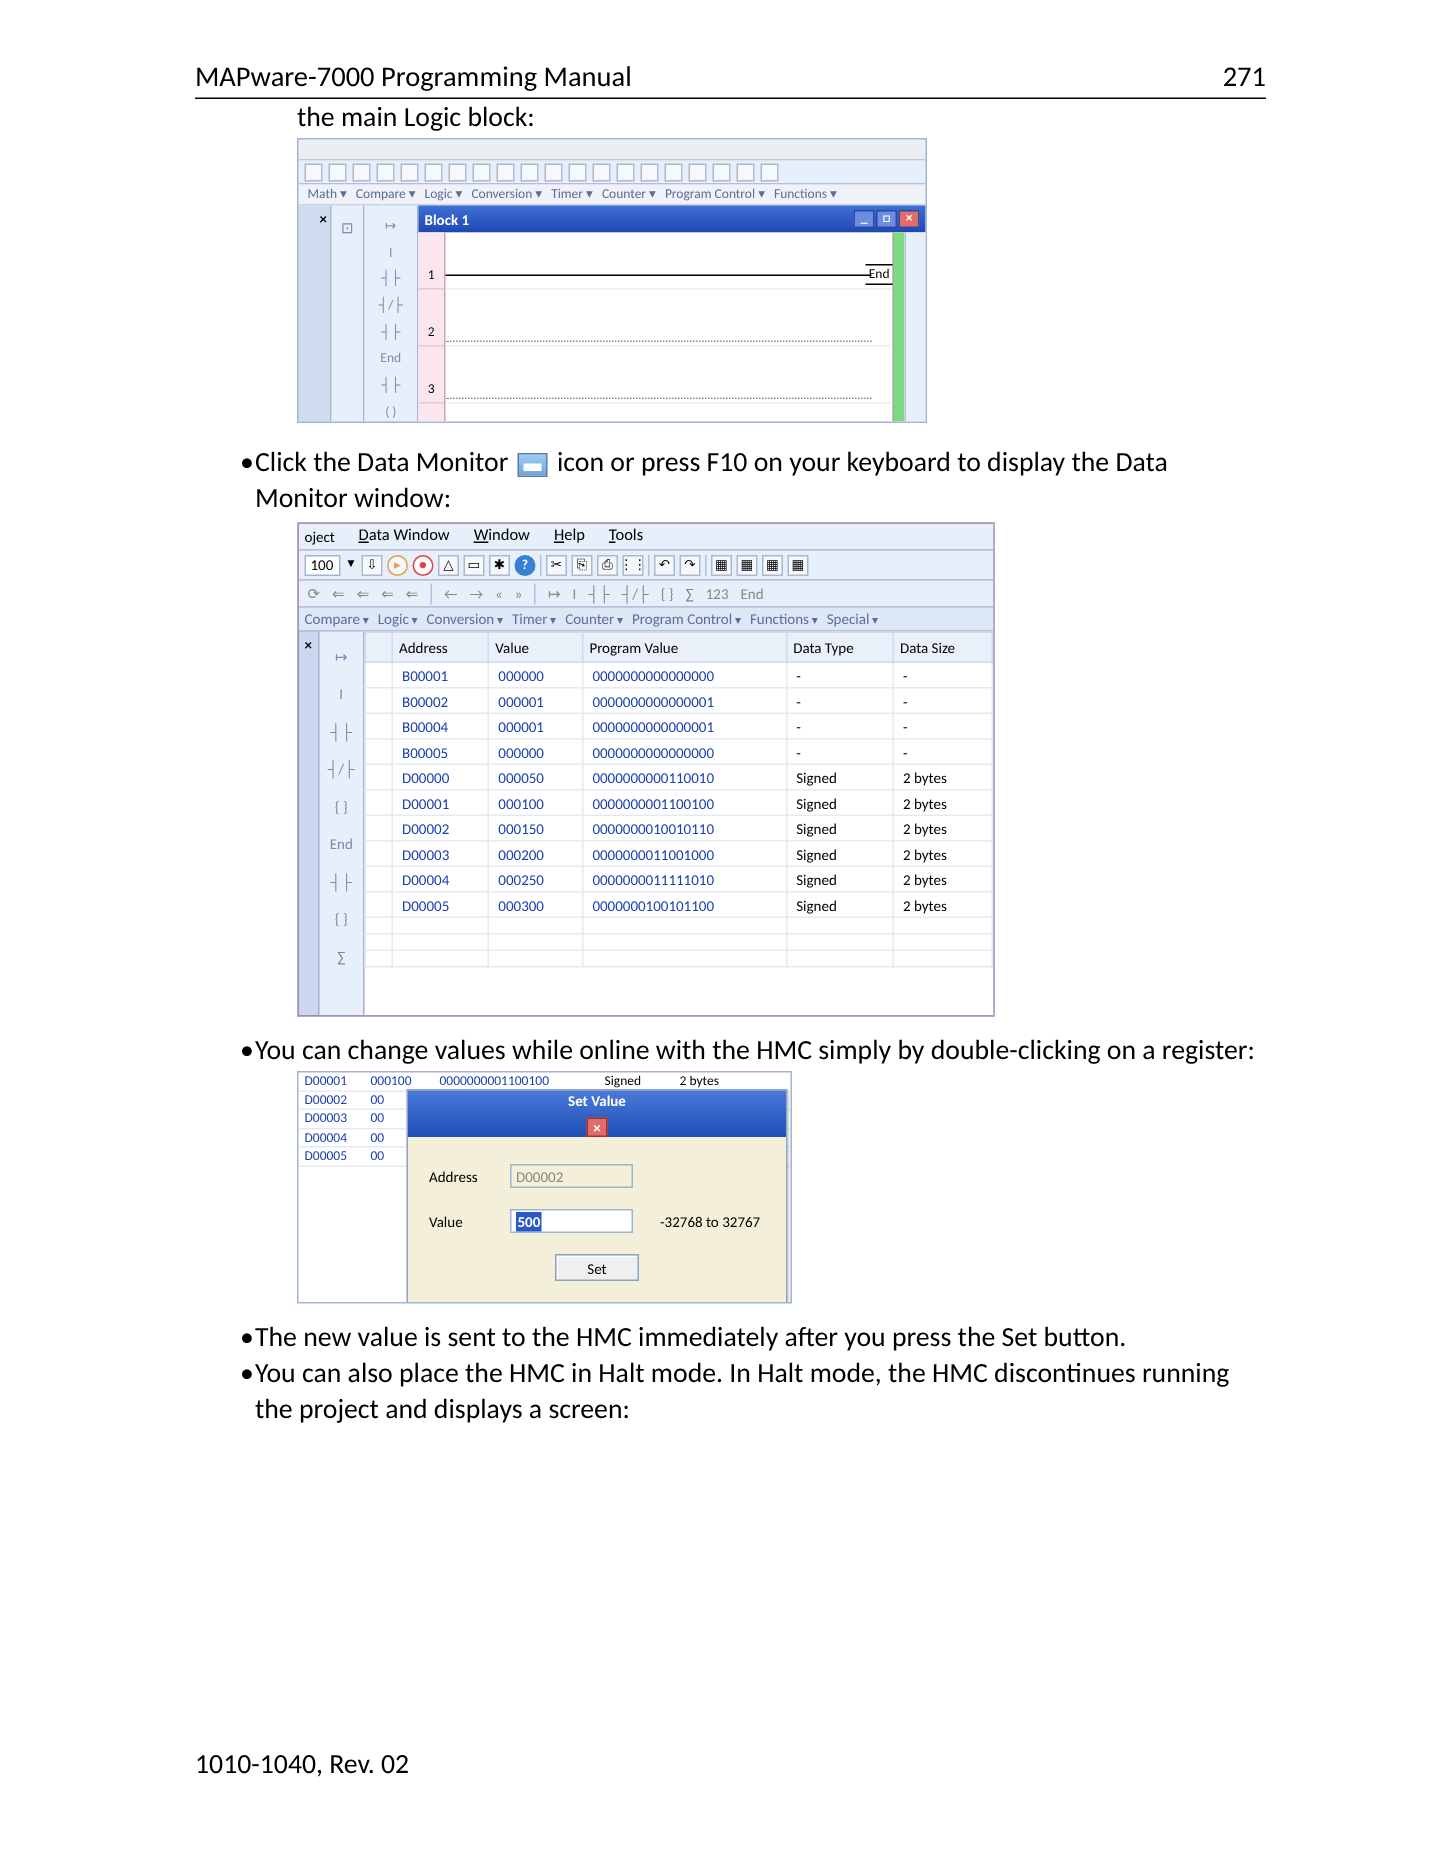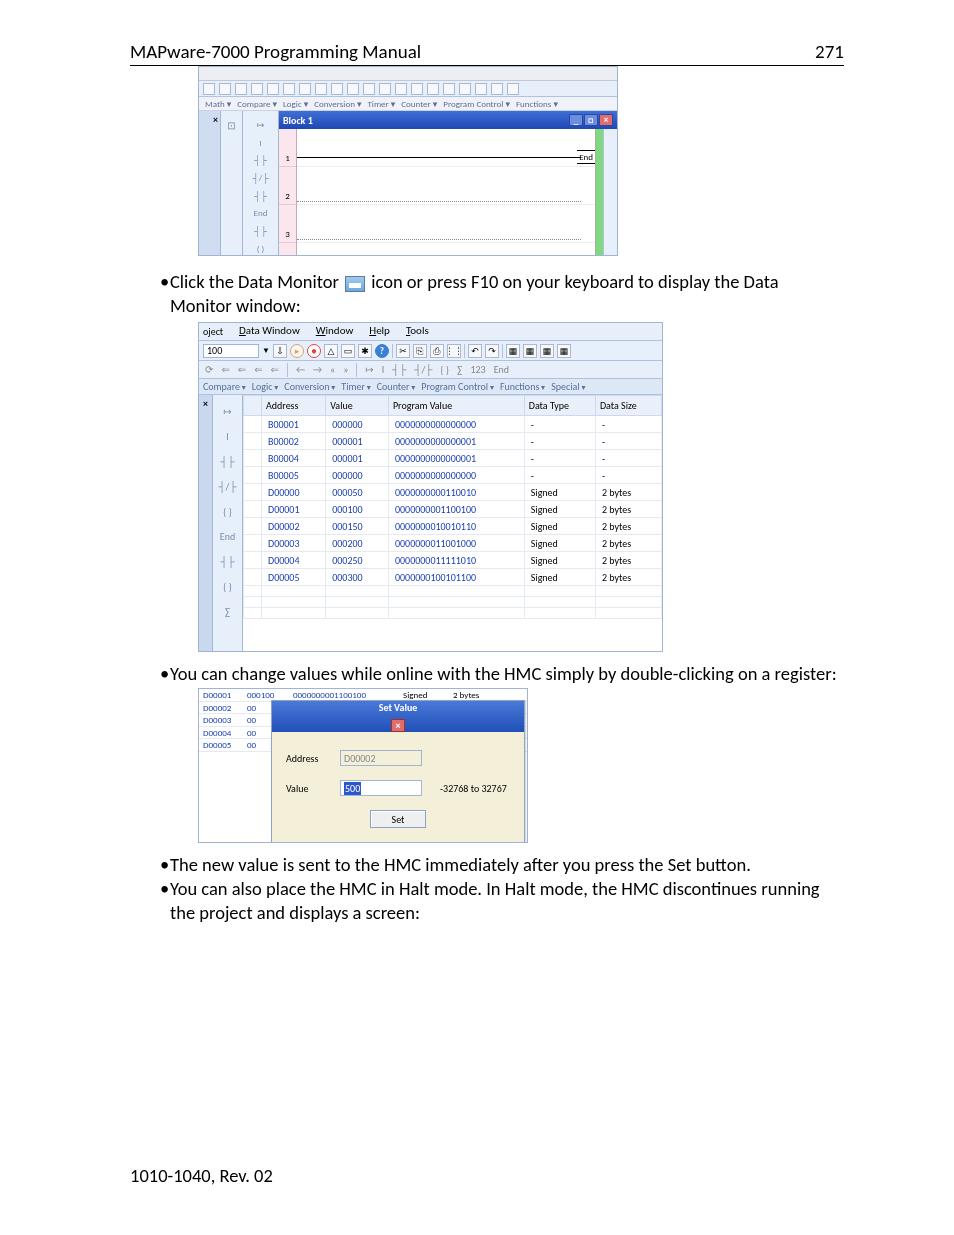--- a/index.html
+++ b/index.html
@@ -64,21 +64,21 @@
   .s1-dots { position:absolute; left:0; right:14px; bottom:2px; border-bottom:1px dotted #888; }
   .s1-green { width:8px; background:#7fd97f; border-left:1px solid #aaa; }
   .s1-scroll { width:14px; background:#e6effa; border-left:1px solid #b0c2e0; }
 
   
   .shot2 { width:465px; height:330px; margin-left:68px; background:#be185d; border:1px solid #9fb5d6; position:relative; font-size:10px; overflow:hidden; }
   .s2-menu { height:18px; background:#e6effa; display:flex; align-items:center; gap:16px; padding:0 8px 0 40px; font-size:11px; color:#000; border-bottom:1px solid #b0c2e0;}
   .s2-menu span u { text-decoration:underline; }
   .s2-proj { position:absolute; left:4px; top:2px; font-size:10px; color:#000; }
   .s2-tb { height:20px; background:#e6effa; border-bottom:1px solid #b0c2e0; display:flex; align-items:center; gap:3px; padding:0 4px; }
-  .s2-tb .zoom { width:56px; height:14px; background:#fff; border:1px solid #9fb5d6; font-size:10px; display:flex; align-items:center; padding:0 3px; }
+  .s2-tb .zoom { width:24px; height:14px; background:#fff; border:1px solid #9fb5d6; font-size:10px; display:flex; align-items:center; padding:0 3px; }
   .tbic { width:14px; height:14px; border:1px solid #aab8d0; background:#f6f8fc; display:flex; align-items:center; justify-content:center; font-size:9px; }
   .tbic.red { background:#fff; border-color:#d44; color:#d44; border-radius:50%; font-weight:bold; }
   .tbic.orange { border-color:#e0a050; color:#e0a050; border-radius:50%; }
   .tbic.help { border-color:#3a7fd6; color:#fff; background:#3a7fd6; border-radius:50%; font-weight:bold; }
   .sep { width:1px; height:14px; background:#b0c2e0; }
   .s2-tb2 { height:18px; background:#e6effa; border-bottom:1px solid #b0c2e0; display:flex; align-items:center; gap:8px; padding:0 6px; font-size:10px; color:#7a8cae; }
   .s2-tb2 .glyph { color:#888; }
   .s2-cat { height:16px; background:#dde8f6; border-bottom:1px solid #b0c2e0; display:flex; gap:6px; padding:0 4px; font-size:10px; color:#5a6e9a; align-items:center; }
   .s2-cat span::after { content:" ▾"; font-size:8px; }
   .s2-body { display:flex; height:calc(100% - 72px); }
@@ -117,20 +117,21 @@
 
 <div class="page">
 
   <div class="header">
     <span>MAPware-7000 Programming Manual</span>
     <span>271</span>
   </div>
 
   <div class="content">
 
+    <div class="intro">the main Logic block:</div>
 
     <div class="shot1">
       <div class="s1-tool"></div>
       <div class="s1-tool2">
         <span></span>
           <span></span>
           <span></span>
           <span></span>
           <span></span>
           <span></span>
@@ -457,21 +458,21 @@
         <div class="s3-body">
           <div class="s3-row">
             <span class="s3-lbl">Address</span>
             <span class="s3-inp disabled">
                 <span>D00002</span>
               </span>
           </div>
           <div class="s3-row">
             <span class="s3-lbl">Value</span>
             <span class="s3-inp">
-                <span class="sel" style="background:#2a58c8;color:#fff;padding:0 1px;">500</span>
+                <span class="sel" style="background:#2a58c8;color:#fff;padding:0 1px;font-weight:bold;">500</span>
               </span>
             <span class="s3-range">-32768 to 32767</span>
           </div>
           <div class="s3-btn">
               <span>Set</span>
             </div>
         </div>
       </div>
     </div>
 

